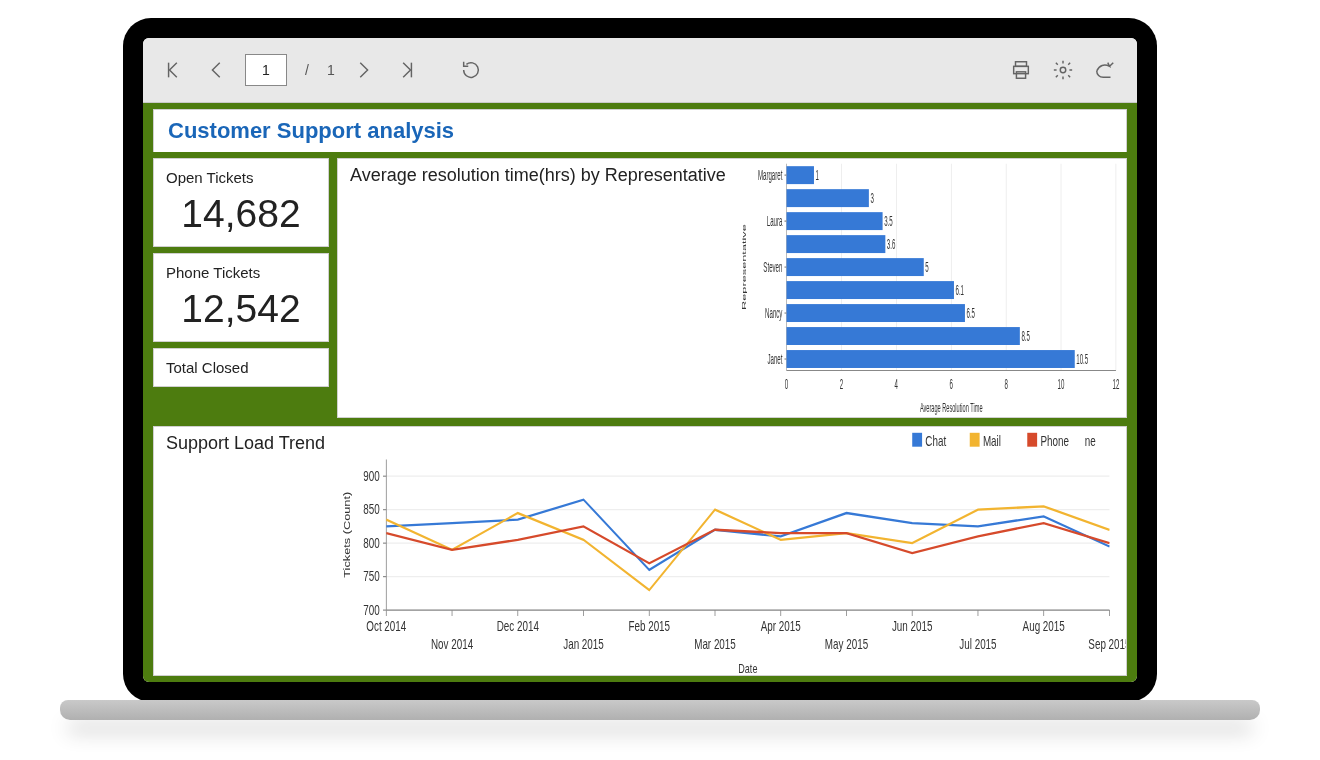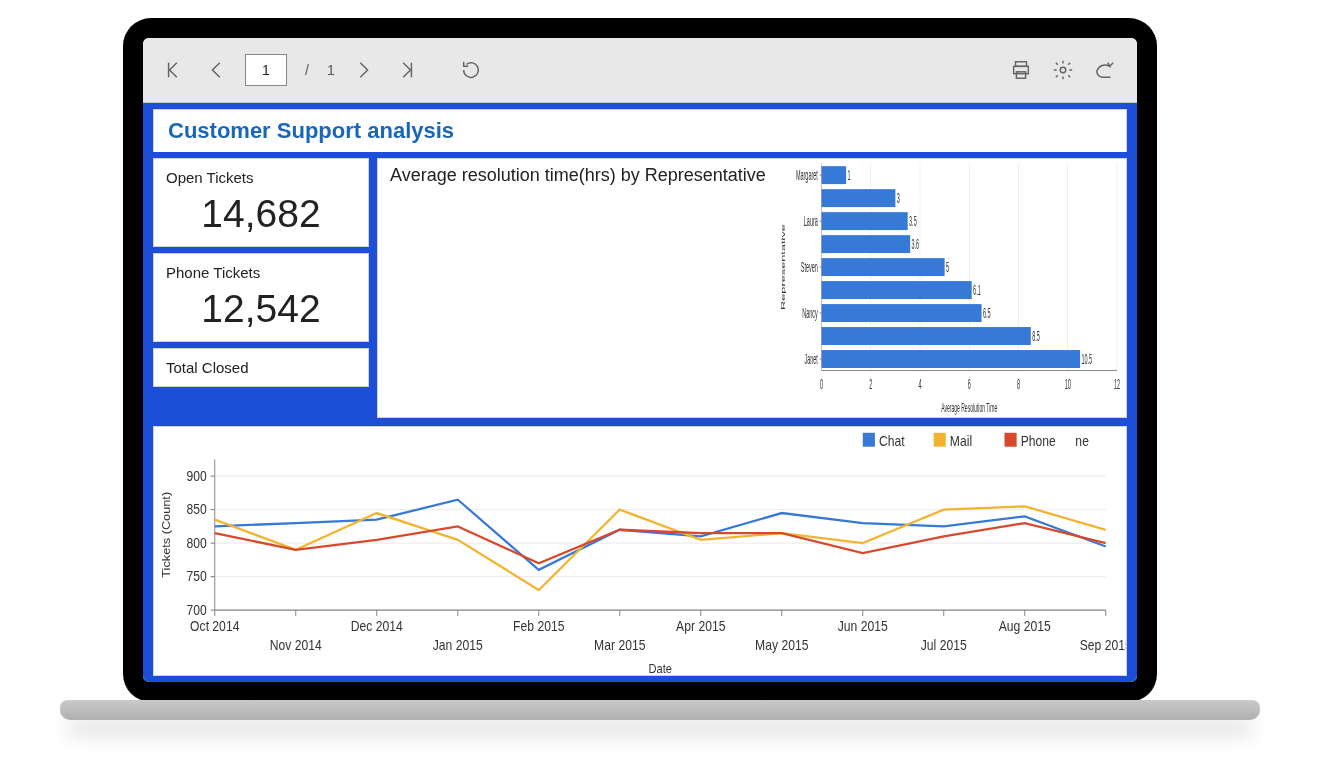--- a/index.html
+++ b/index.html
@@ -7,24 +7,24 @@
   .laptop{position:absolute;left:125px;top:20px;width:1030px;height:680px;background:#000;border-radius:26px;box-shadow:0 0 0 2px #000;padding:18px;box-sizing:border-box;}
   .screen{width:100%;height:100%;background:#fff;border-radius:6px;overflow:hidden;display:flex;flex-direction:column;}
   .base{position:absolute;left:60px;top:700px;width:1200px;height:20px;border-radius:8px 8px 10px 10px;
         background:linear-gradient(#c9c9c9,#b0b0b0);box-shadow:0 18px 20px -8px rgba(0,0,0,.45);}
   .toolbar{height:64px;background:#e8e8e8;border-bottom:1px solid #c9c9c9;display:flex;align-items:center;padding:0 18px;gap:14px;}
   .tb-btn{width:28px;height:28px;display:flex;align-items:center;justify-content:center;cursor:pointer;opacity:.8;}
   .tb-btn svg{width:22px;height:22px;stroke:#444;stroke-width:1.6;fill:none;}
   .page-box{width:40px;height:30px;border:1px solid #888;background:#fff;text-align:center;line-height:30px;}
   .page-total{color:#555;margin-left:4px;}
   .tb-spacer{flex:1;}
-  .report{flex:1;background:#1d4ed8;padding:6px 10px 0 10px;overflow:hidden;}
+  .report{flex:1;background:#4d7c0f;padding:6px 10px 0 10px;overflow:hidden;}
   .report-title{background:#fff;border:1px solid #d0d0d0;border-bottom:none;padding:8px 14px;font-size:22px;font-weight:600;color:#1a66b8;}
   .row{display:flex;gap:8px;}
-  .tiles{display:flex;flex-direction:column;gap:6px;width:216px;}
+  .tiles{display:flex;flex-direction:column;gap:6px;width:176px;}
   .tile{background:#fff;border:1px solid #d0d0d0;padding:10px 12px;}
   .tile-label{font-size:15px;}
   .tile-value{font-size:39px;font-weight:400;text-align:center;margin-top:6px;}
   .panel{background:#fff;border:1px solid #d0d0d0;flex:1;display:flex;flex-direction:row;}
   .panel-title{font-size:18px;padding:6px 12px;}
   .chart-area{flex:1;position:relative;}
   svg text{font-family:"Segoe UI",Arial,sans-serif;}
   .axis-label{font-size:11px;fill:#333;}
   .tick{font-size:12px;fill:#333;}
   .ytitle{font-size:11px;fill:#333;}
@@ -159,20 +159,21 @@
                   <line x1="91" y1="172.11111111111111" x2="95" y2="172.11111111111111" stroke="#888"></line>
                   <text class="tick" x="87" y="176.11111111111111" text-anchor="end">Janet</text>
                   <text class="axis-label" x="417.5" y="218" text-anchor="middle">Average Resolution Time</text>
                   <text class="ytitle" transform="translate(16 93) rotate(-90)" text-anchor="middle">Representative</text>
                 </svg>
             </div>
           </div>
         </div>
 
         <div class="panel" style="margin-top:8px;height:248px;">
+          <div class="panel-title">Support Load Trend</div>
           <div class="chart-area">
             <svg id="line-svg" width="100%" height="100%" viewBox="0 0 960 214" preserveAspectRatio="none">
                 <line x1="60" y1="158" x2="940" y2="158" stroke="#eee"></line>
                 <line x1="56" y1="158" x2="60" y2="158" stroke="#888"></line>
                 <text class="tick" x="52" y="162" text-anchor="end">700</text>
                 <line x1="60" y1="129.11111111111111" x2="940" y2="129.11111111111111" stroke="#eee"></line>
                 <line x1="56" y1="129.11111111111111" x2="60" y2="129.11111111111111" stroke="#888"></line>
                 <text class="tick" x="52" y="133.11111111111111" text-anchor="end">750</text>
                 <line x1="60" y1="100.22222222222223" x2="940" y2="100.22222222222223" stroke="#eee"></line>
                 <line x1="56" y1="100.22222222222223" x2="60" y2="100.22222222222223" stroke="#888"></line>

